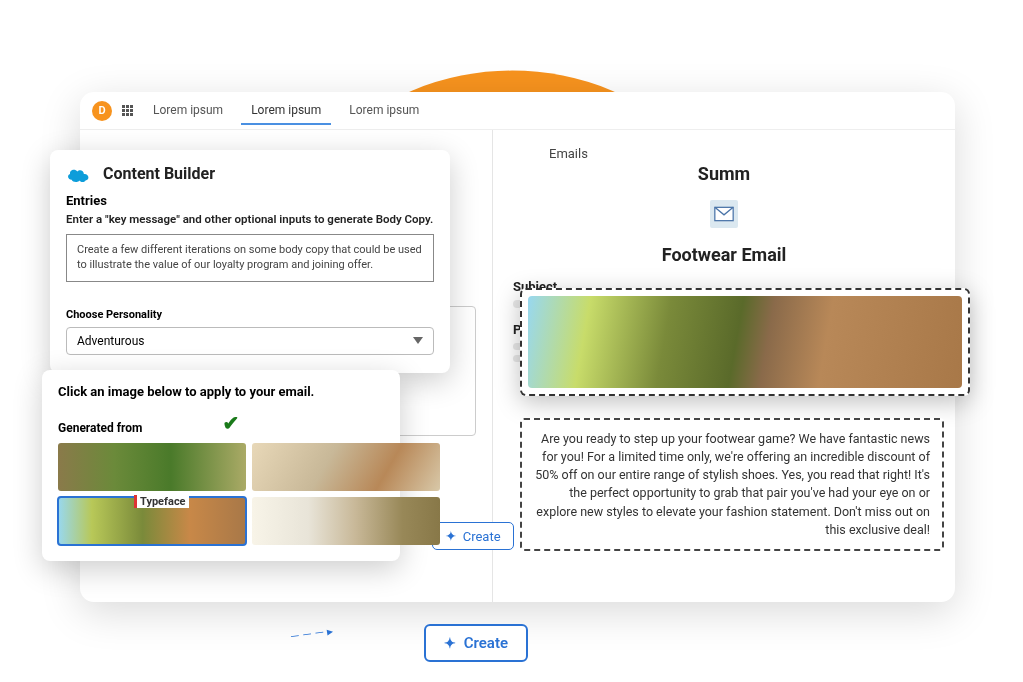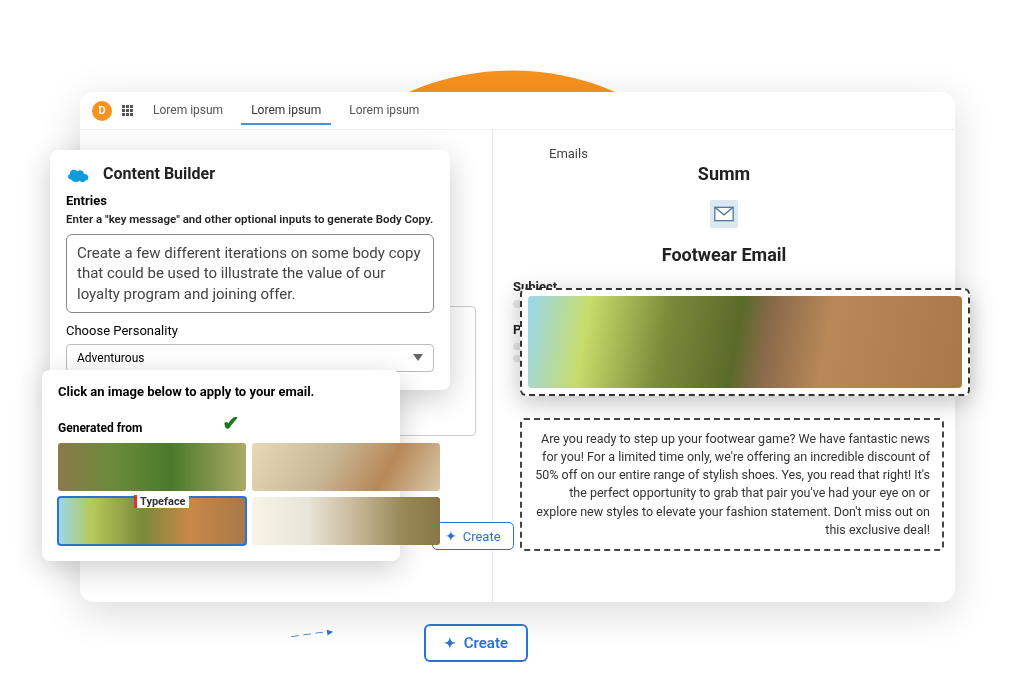--- a/index.html
+++ b/index.html
@@ -133,28 +133,28 @@
 .builder-header { display: flex; align-items: center; gap: 11px; margin-bottom: 10px; }
 .cloud-icon {
   width: 26px; height: 18px;
   color: #0d9dda;
 }
 .builder-title { font-size: 16px; font-weight: 700; color: #222; }
 .entries-label { font-size: 13px; font-weight: 700; margin-bottom: 4px; }
 .entries-sub { font-size: 11.5px; font-weight: 600; color: #222; margin-bottom: 8px; }
 .prompt-box {
   border: 1px solid #888;
-  border-radius: 6px;
+  border-radius: 0;
   padding: 8px 10px;
-  font-size: 15px;
+  font-size: 11px;
   color: #444;
   line-height: 1.35;
-  margin-bottom: 10px;
-}
-.personality-label { font-size: 13px; font-weight: 400; margin-bottom: 6px; }
+  margin-bottom: 26px;
+}
+.personality-label { font-size: 11px; font-weight: 700; margin-bottom: 6px; }
 .select-box {
   border: 1px solid #bbb;
   border-radius: 4px;
   padding: 6px 10px;
   font-size: 12px;
   display: flex; justify-content: space-between; align-items: center;
   cursor: pointer;
 }
 .select-caret { width: 0; height: 0; border-left: 5px solid transparent; border-right: 5px solid transparent; border-top: 7px solid #666; }
 

